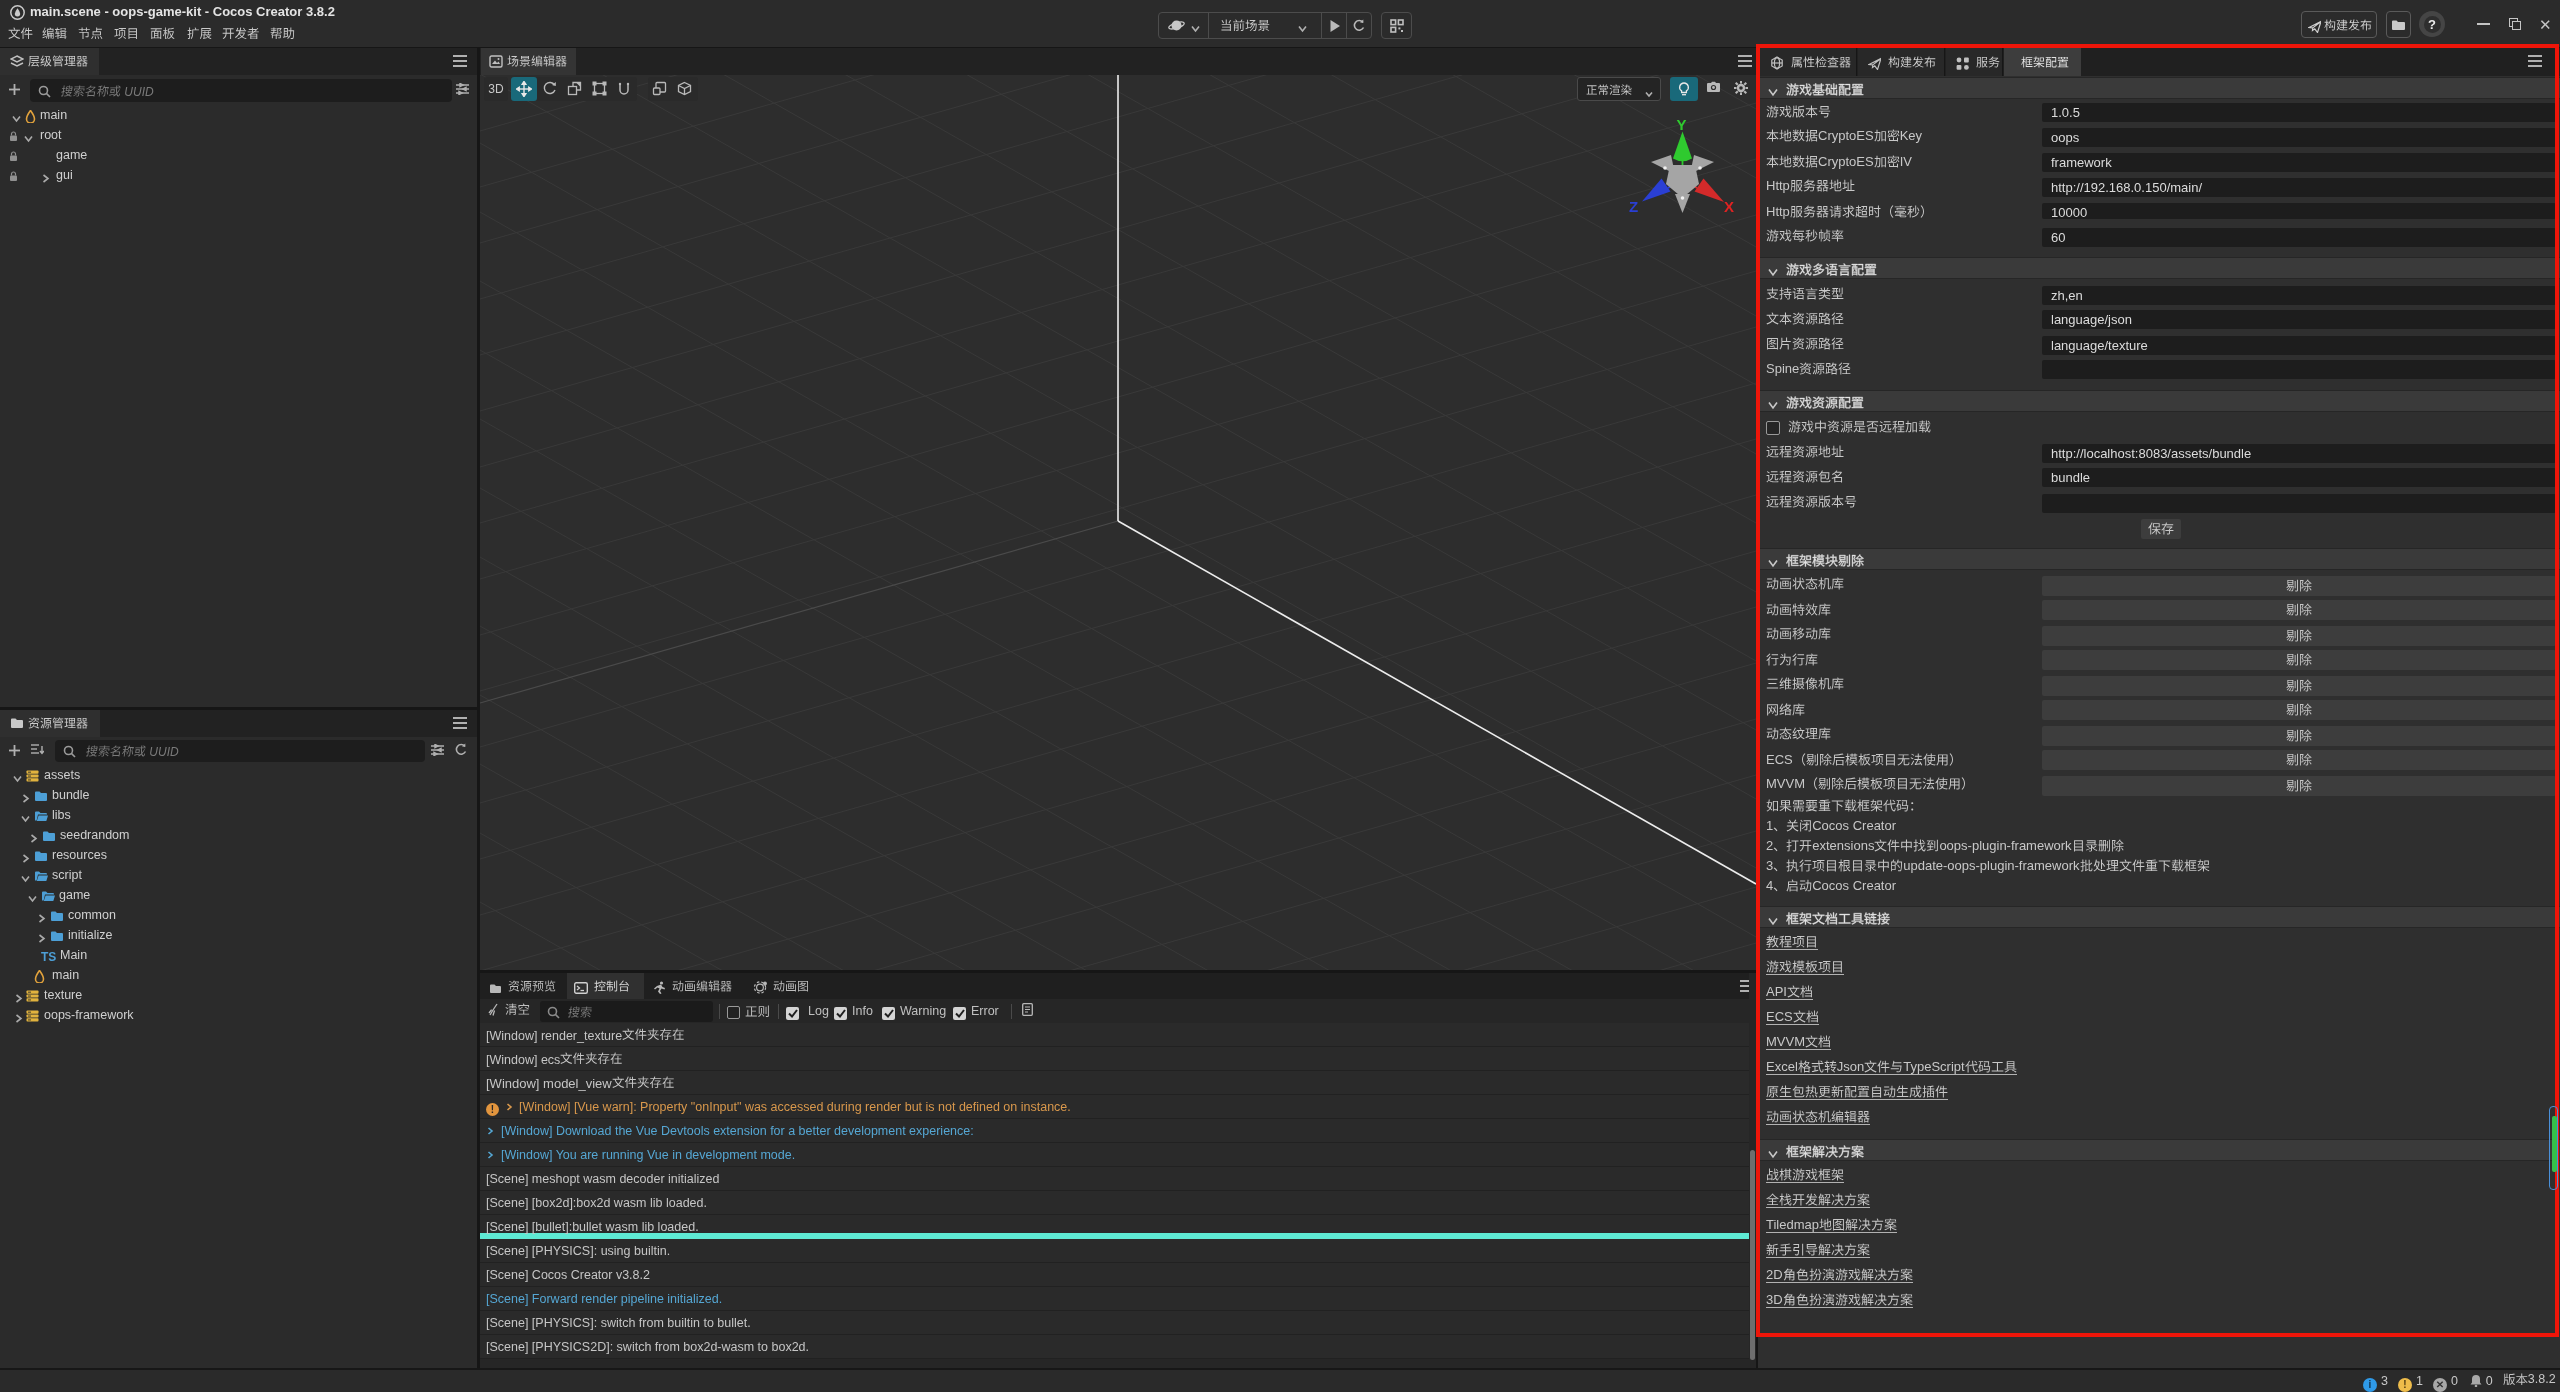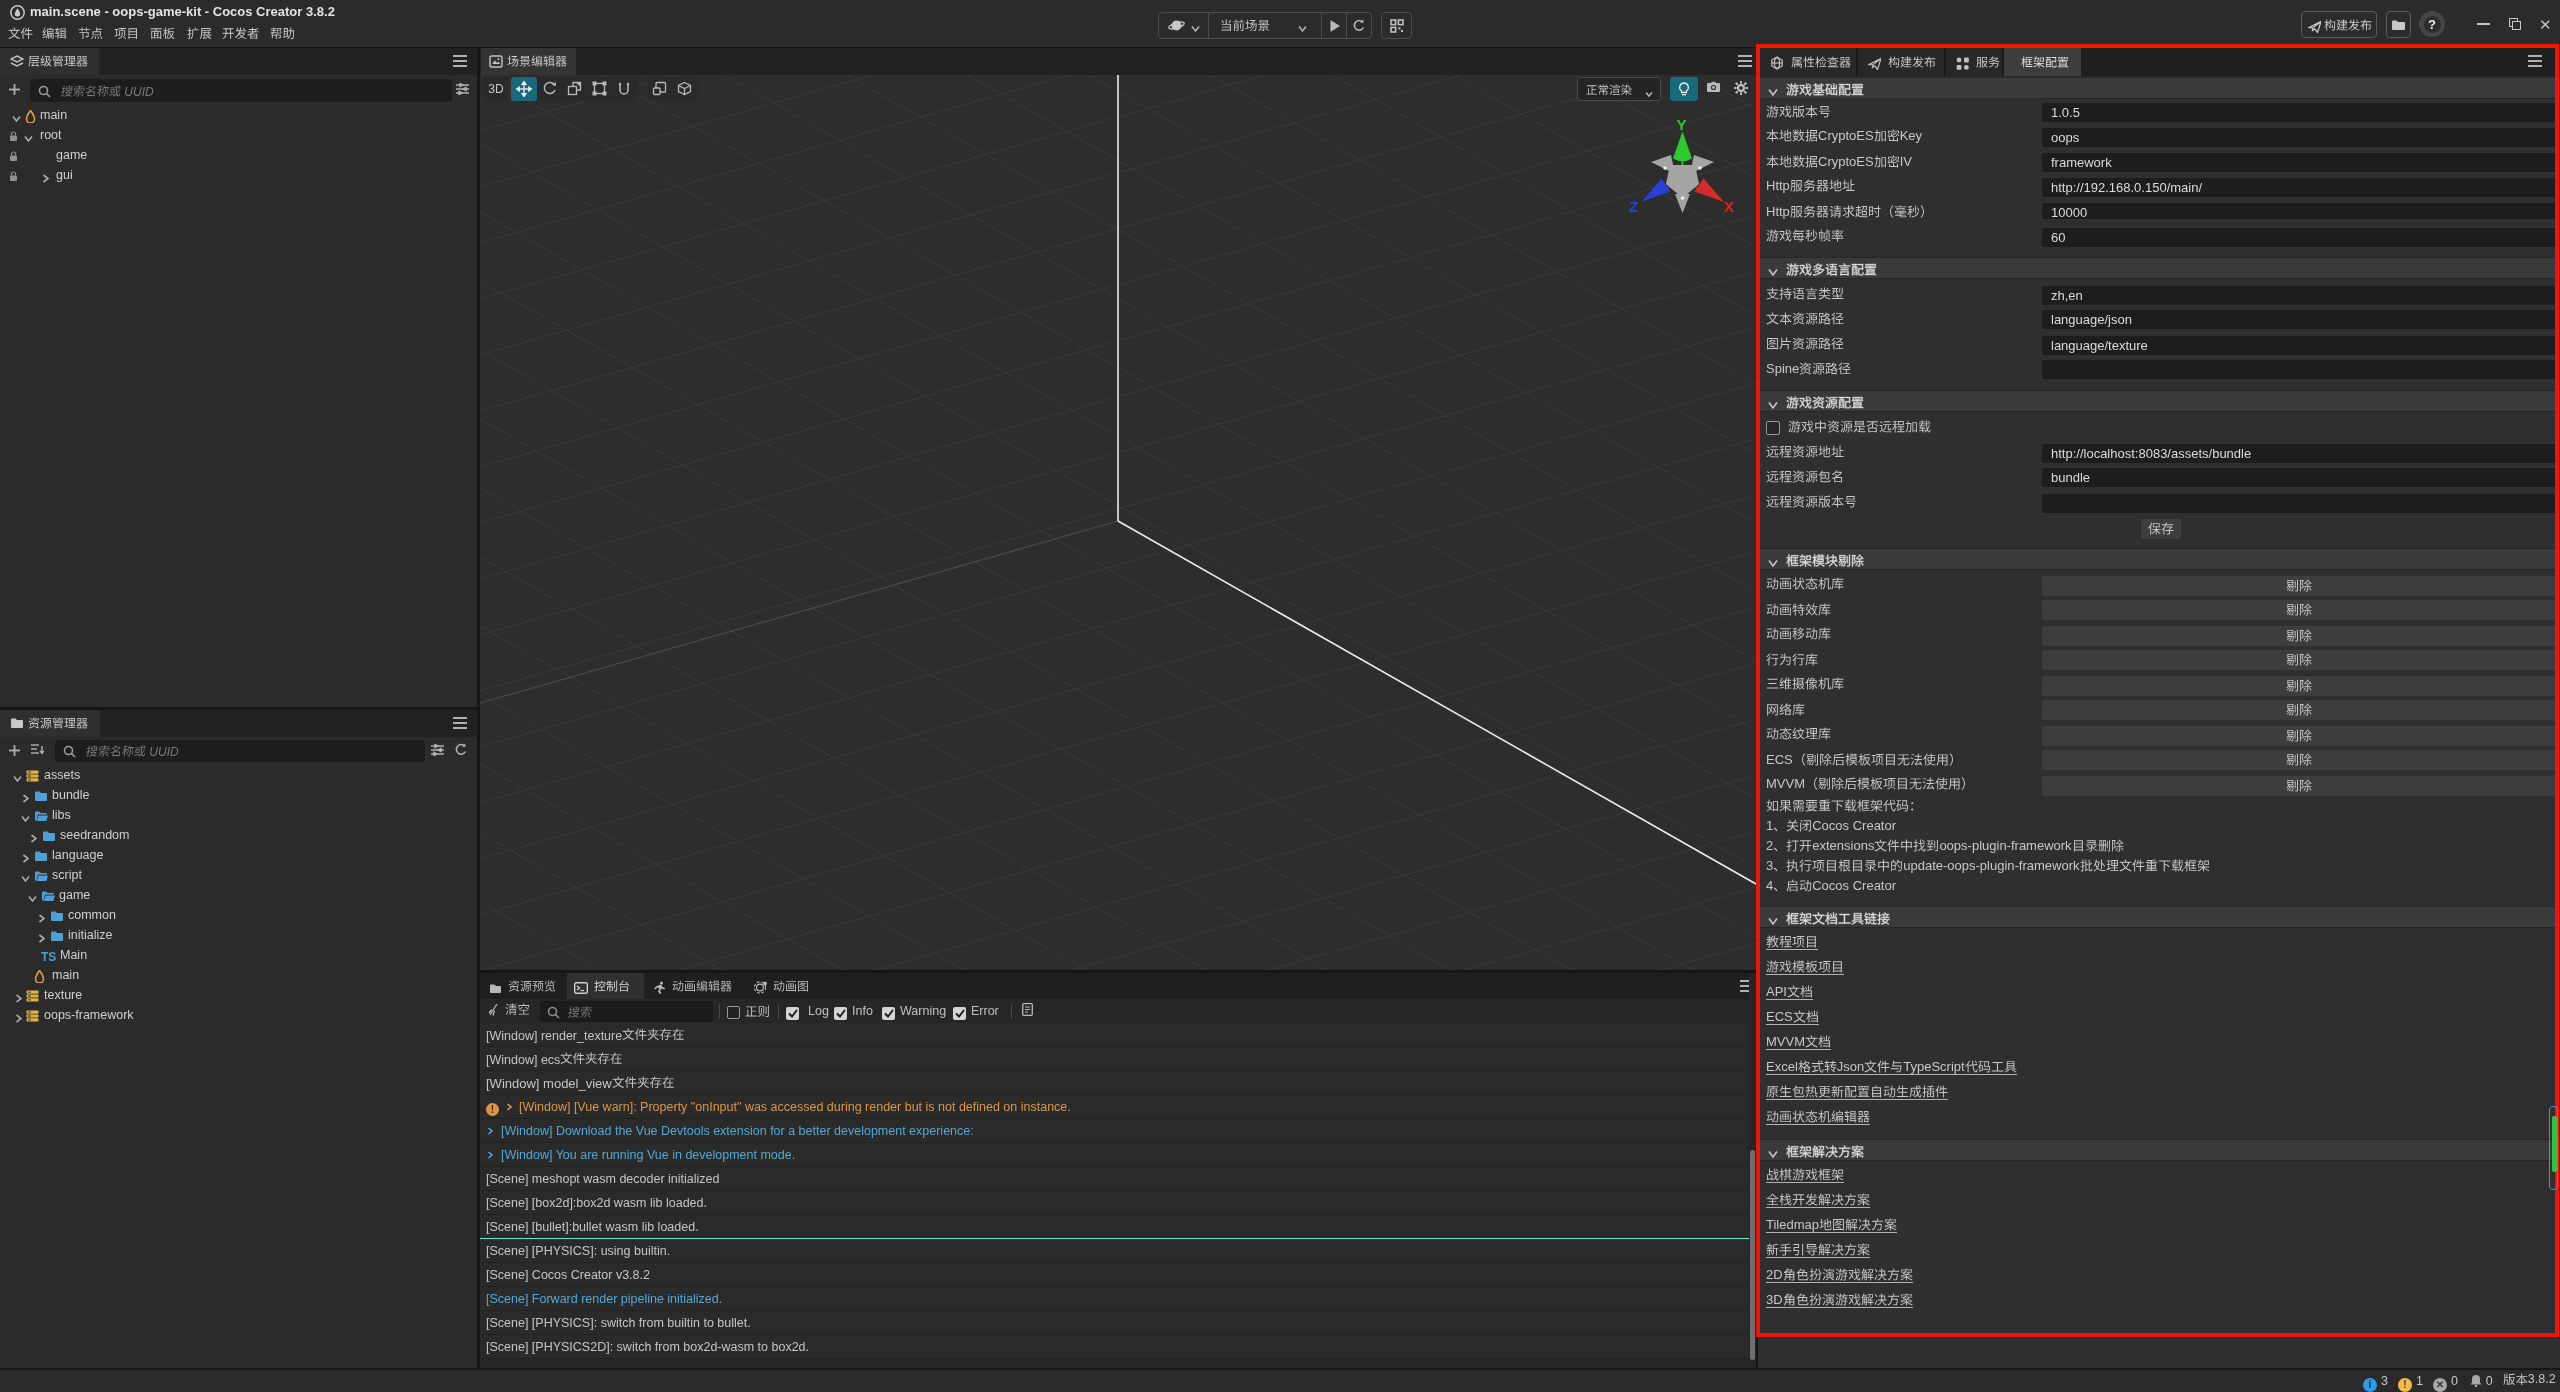--- a/index.html
+++ b/index.html
@@ -314,21 +314,21 @@
       </svg></span>
     <span style="position:absolute;left:60px;top:2px;font-size:12.5px;color:#d0d0d0">seedrandom</span>
   </div>
 <div style="position:absolute;left:0;top:846px;width:477px;height:20px">
     <span style="position:absolute;left:21px;top:5px"><svg width="9" height="9" viewBox="0 0 9 9" style="">
         <path d="M2.5 1 L7.0 4.5 L2.5 8" fill="none" stroke="#aaaaaa" stroke-width="1.6"></path>
       </svg></span>
     <span style="position:absolute;left:34px;top:4px"><svg width="14" height="12" viewBox="0 0 14 12" style="">
         <path d="M1 2.5 Q1 1.5 2 1.5 L5.5 1.5 L7 3 L12 3 Q13 3 13 4 L13 10 Q13 11 12 11 L2 11 Q1 11 1 10 Z" fill="#4d9fd6"></path>
       </svg></span>
-    <span style="position:absolute;left:52px;top:2px;font-size:12.5px;color:#d0d0d0">language</span>
+    <span style="position:absolute;left:52px;top:2px;font-size:12.5px;color:#d0d0d0">resources</span>
   </div>
 <div style="position:absolute;left:0;top:866px;width:477px;height:20px">
     <span style="position:absolute;left:21px;top:5px"><svg width="9" height="9" viewBox="0 0 9 9" style="">
         <path d="M1 2.5 L4.5 7.0 L8 2.5" fill="none" stroke="#aaaaaa" stroke-width="1.6"></path>
       </svg></span>
     <span style="position:absolute;left:34px;top:4px"><svg width="14" height="12" viewBox="0 0 14 12" style="">
         <path d="M1 2.5 Q1 1.5 2 1.5 L5 1.5 L6.5 3 L12 3 Q13 3 13 4 L13 4.5 L4 4.5 L2.6 10.5 L1 10.5 Z M4.6 5.5 L14 5.5 L12.5 10.5 Q12.3 11 11.6 11 L2.8 11 Z" fill="#4d9fd6"></path>
       </svg></span>
     <span style="position:absolute;left:52px;top:2px;font-size:12.5px;color:#d0d0d0">script</span>
   </div>
@@ -759,21 +759,21 @@
     <div style="margin:4px 0 0 6px"><span style="display:inline-block;margin-right:7px"><svg width="8" height="8" viewBox="0 0 8 8" style="">
           <path d="M2.5 1 L6.0 4.0 L2.5 7" fill="none" stroke="#55a7d4" stroke-width="1.6"></path>
         </svg></span><span style="font-size:12.5px;color:#55a7d4">[Window] You are running Vue in development mode.</span></div>
   </div>
 <div style="position:absolute;left:480px;top:1167px;width:1270px;height:24px;background:#2a2a2a;border-bottom:1px solid #212121">
     <div style="margin:4px 0 0 6px"><span style="font-size:12.5px;color:#c6c6c6">[Scene] meshopt wasm decoder initialized</span></div>
   </div>
 <div style="position:absolute;left:480px;top:1191px;width:1270px;height:24px;background:#2a2a2a;border-bottom:1px solid #212121">
     <div style="margin:4px 0 0 6px"><span style="font-size:12.5px;color:#c6c6c6">[Scene] [box2d]:box2d wasm lib loaded.</span></div>
   </div>
-<div style="position:absolute;left:480px;top:1215px;width:1270px;height:24px;background:#2a2a2a;border-bottom:1px solid #5eead4">
+<div style="position:absolute;left:480px;top:1215px;width:1270px;height:24px;background:#2a2a2a;border-bottom:6px solid #5eead4">
     <div style="margin:4px 0 0 6px"><span style="font-size:12.5px;color:#c6c6c6">[Scene] [bullet]:bullet wasm lib loaded.</span></div>
   </div>
 <div style="position:absolute;left:480px;top:1239px;width:1270px;height:24px;background:#2a2a2a;border-bottom:1px solid #212121">
     <div style="margin:4px 0 0 6px"><span style="font-size:12.5px;color:#c6c6c6">[Scene] [PHYSICS]: using builtin.</span></div>
   </div>
 <div style="position:absolute;left:480px;top:1263px;width:1270px;height:24px;background:#2a2a2a;border-bottom:1px solid #212121">
     <div style="margin:4px 0 0 6px"><span style="font-size:12.5px;color:#c6c6c6">[Scene] Cocos Creator v3.8.2</span></div>
   </div>
 <div style="position:absolute;left:480px;top:1287px;width:1270px;height:24px;background:#2a2a2a;border-bottom:1px solid #212121">
     <div style="margin:4px 0 0 6px"><span style="font-size:12.5px;color:#55a7d4">[Scene] Forward render pipeline initialized.</span></div>

